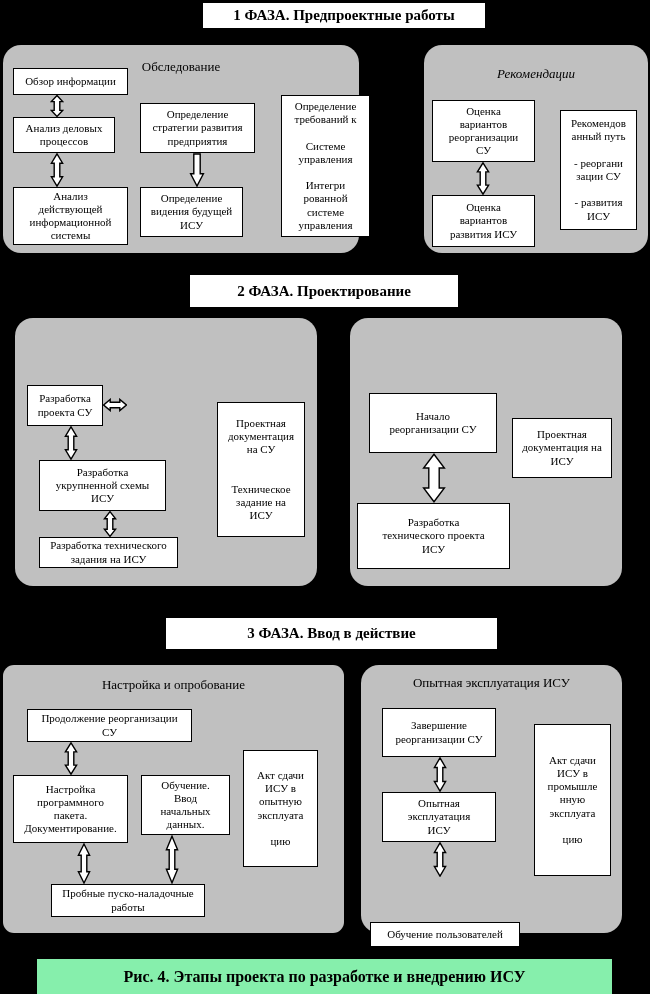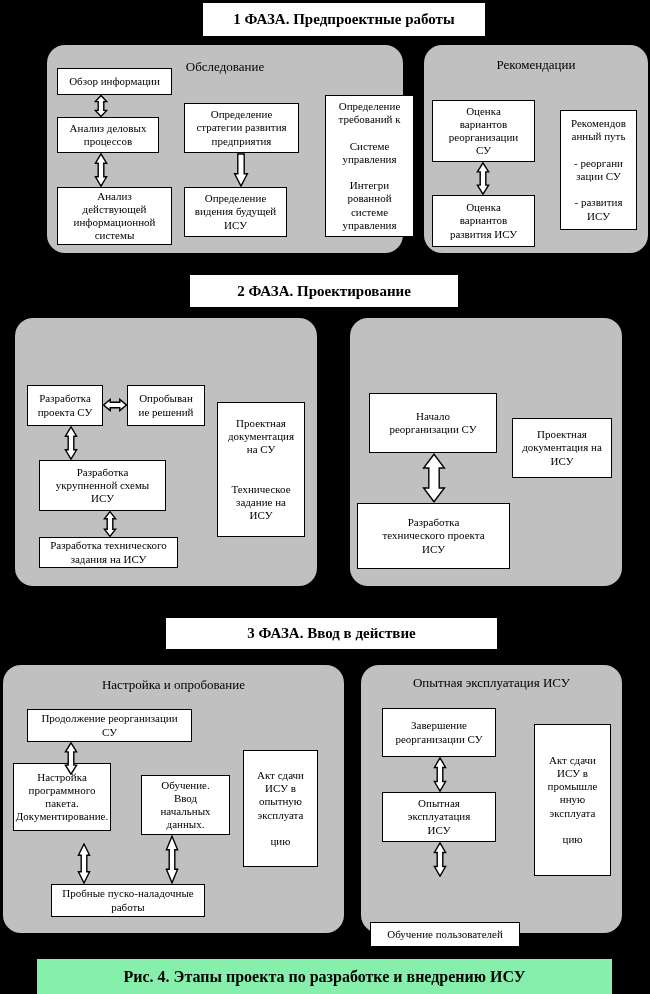--- a/index.html
+++ b/index.html
@@ -26,23 +26,23 @@
   .caption{
     position:absolute;background:#86efac;display:flex;align-items:center;justify-content:center;
     font-weight:bold;font-size:16px;text-align:center;
   }
 </style>
 </head>
 <body>
 
 <div class="canvas">
 
-  <div class="banner" style="left:203px;top:3px;width:282px;height:33px;">1 ФАЗА. Предпроектные работы</div>
-
-  <div class="panel" style="left:3px;top:45px;width:356px;height:208px;margin-left:44px;">
+  <div class="banner" style="left:203px;top:3px;width:282px;height:25px;">1 ФАЗА. Предпроектные работы</div>
+
+  <div class="panel" style="left:3px;top:45px;width:356px;height:208px;">
     <div class="panel-title" style="top:14px;">Обследование</div>
     <div class="box" style="left:10px;top:23px;width:115px;height:27px;">Обзор информации</div>
     <div class="box" style="left:10px;top:72px;width:102px;height:36px;">Анализ деловых
 процессов</div>
     <div class="box" style="left:10px;top:142px;width:115px;height:58px;">Анализ
 действующей
 информационной
 системы</div>
     <div class="box" style="left:137px;top:58px;width:115px;height:50px;">Определение
 стратегии развития
@@ -71,21 +71,21 @@
         </svg>
     </div>
     <div class="arrow" style="left:186px;top:108px;width:16px;height:34px;">
       <svg viewBox="0 0 20 36" preserveAspectRatio="none">
           <polygon points="6,1 14,1 14,22 18,22 10,35 2,22 6,22" fill="#fff" stroke="#000" stroke-width="1.4" vector-effect="non-scaling-stroke"></polygon>
         </svg>
     </div>
   </div>
 
   <div class="panel" style="left:424px;top:45px;width:224px;height:208px;">
-    <div class="panel-title" style="top:12px;">Рекомендации</div>
+    <div class="panel-title" style="top:21px;font-style:italic;">Рекомендации</div>
     <div class="box" style="left:8px;top:55px;width:103px;height:62px;">Оценка
 вариантов
 реорганизации
 СУ</div>
     <div class="box" style="left:8px;top:150px;width:103px;height:52px;">Оценка
 вариантов
 развития ИСУ</div>
     <div class="box" style="left:136px;top:65px;width:77px;height:120px;">Рекомендов
 анный путь
 
@@ -99,22 +99,20 @@
           <polygon points="10,1 18,12 14,12 14,28 18,28 10,39 2,28 6,28 6,12 2,12" fill="#fff" stroke="#000" stroke-width="1.4" vector-effect="non-scaling-stroke"></polygon>
         </svg>
     </div>
   </div>
 
   <div class="banner" style="left:190px;top:275px;width:268px;height:32px;">2 ФАЗА. Проектирование</div>
 
   <div class="panel" style="left:15px;top:318px;width:302px;height:268px;">
     <div class="box" style="left:12px;top:67px;width:76px;height:41px;">Разработка
 проекта СУ</div>
-    <div class="box" style="left:112px;top:67px;width:78px;height:41px;">Опробыван
-ие решений</div>
     <div class="box" style="left:24px;top:142px;width:127px;height:51px;">Разработка
 укрупненной схемы
 ИСУ</div>
     <div class="box" style="left:24px;top:219px;width:139px;height:31px;">Разработка технического
 задания на ИСУ</div>
     <div class="box" style="left:202px;top:84px;width:88px;height:135px;">Проектная
 документация
 на СУ
 
 
@@ -149,25 +147,25 @@
 ИСУ</div>
     <div class="arrow" style="left:71px;top:135px;width:26px;height:50px;">
       <svg viewBox="0 0 20 40" preserveAspectRatio="none">
           <polygon points="10,1 18,12 14,12 14,28 18,28 10,39 2,28 6,28 6,12 2,12" fill="#fff" stroke="#000" stroke-width="1.4" vector-effect="non-scaling-stroke"></polygon>
         </svg>
     </div>
   </div>
 
   <div class="banner" style="left:166px;top:618px;width:331px;height:31px;">3 ФАЗА. Ввод в действие</div>
 
-  <div class="panel" style="left:3px;top:665px;width:341px;height:268px;">
+  <div class="panel" style="left:3px;top:665px;width:341px;height:268px;border-radius:11px;">
     <div class="panel-title" style="top:12px;">Настройка и опробование</div>
     <div class="box" style="left:24px;top:44px;width:165px;height:33px;">Продолжение реорганизации
 СУ</div>
-    <div class="box" style="left:10px;top:98px;width:98px;height:68px;">Настройка
+    <div class="box" style="left:10px;top:110px;width:115px;height:68px;">Настройка
 программного
 пакета.
 Документирование.</div>
     <div class="box" style="left:138px;top:110px;width:89px;height:60px;">Обучение.
 Ввод
 начальных
 данных.</div>
     <div class="box" style="left:48px;top:219px;width:154px;height:33px;">Пробные пуско-наладочные
 работы</div>
     <div class="box" style="left:240px;top:85px;width:75px;height:117px;">Акт сдачи

